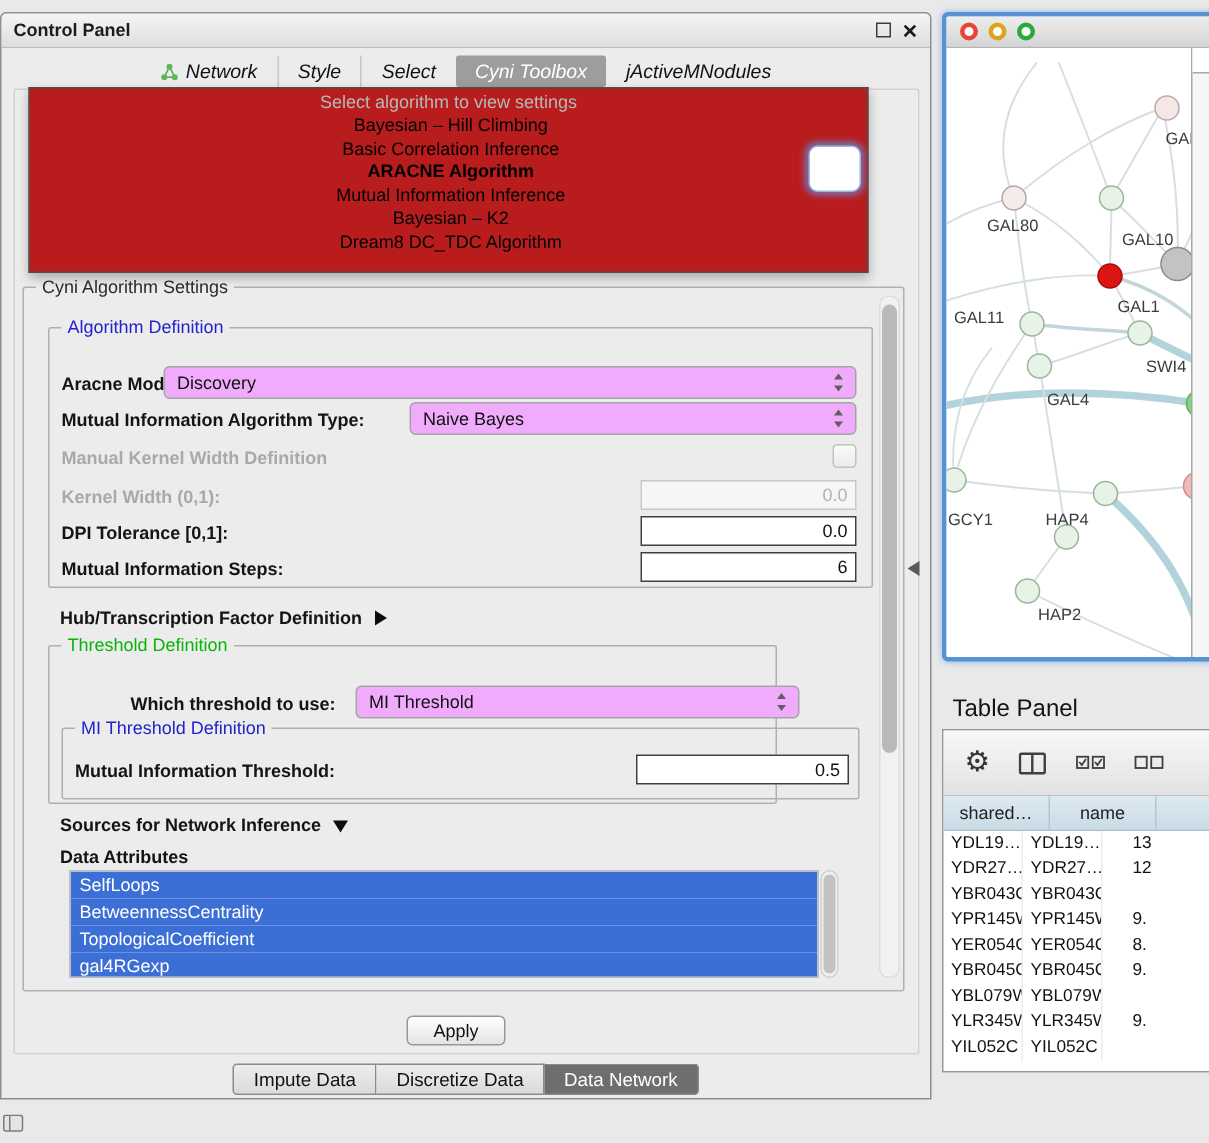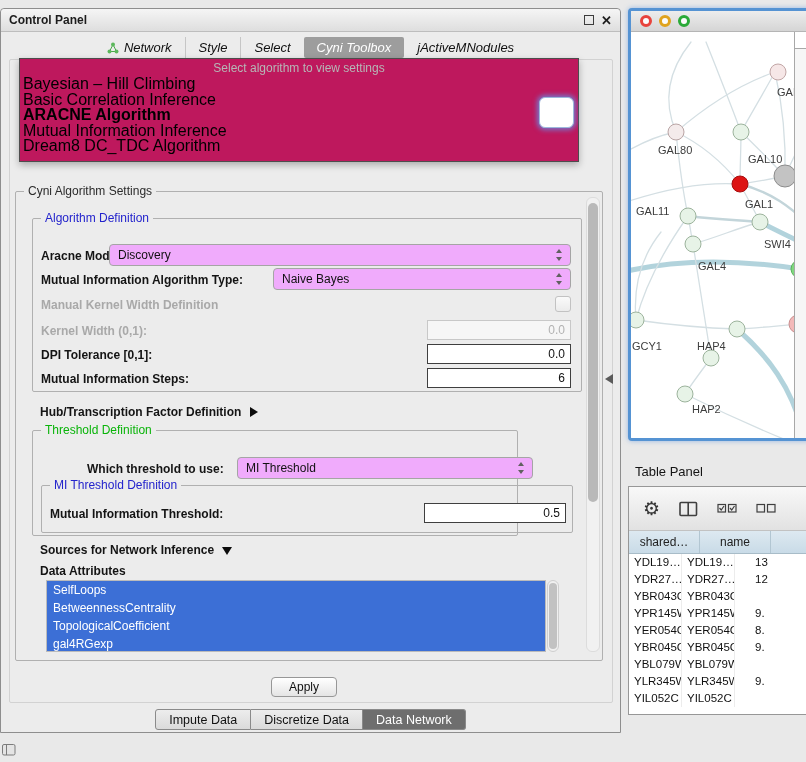--- a/index.html
+++ b/index.html
@@ -16,23 +16,23 @@
 
   .tabs{position:absolute;top:28px;left:0;right:0;height:21px;display:flex;justify-content:center;align-items:stretch;font-style:italic;}
   .tab{display:flex;align-items:center;gap:5px;padding:0 13px;font-size:13px;color:#111;}
   .tab + .tab{border-left:1px solid #c6c6c6;}
   .tab.selected{background:#9d9d9d;color:#fff;border-radius:2px;border-left:none;}
   .tab.selected + .tab{border-left:none;}
 
   .content-frame{position:absolute;left:8px;top:50px;width:602px;height:642px;border:1px solid #d2d2d2;border-radius:2px;}
 
   
-  .popup{position:absolute;left:18px;top:49px;width:560px;height:104px;background:#be185d;border:1px solid #4d4d4d;box-shadow:0 3px 7px rgba(0,0,0,.28);z-index:40;padding-top:2px;box-sizing:border-box;}
+  .popup{position:absolute;left:18px;top:49px;width:560px;height:124px;background:#b91c1c;border:1px solid #4d4d4d;box-shadow:0 3px 7px rgba(0,0,0,.28);z-index:40;padding-top:2px;box-sizing:border-box;}
   .dd-placeholder{height:15px;line-height:15px;text-align:center;color:#b7b7b7;font-size:12px;}
-  .dd-item{height:15.5px;line-height:15.5px;font-size:16px;color:#000;padding-left:3px;white-space:nowrap;}
+  .dd-item{height:15.5px;line-height:15.5px;font-size:12px;color:#000;padding-left:3px;white-space:nowrap;text-align:center;}
   .dd-selected{font-weight:bold;}
   .focus-frag{position:absolute;left:538px;top:88px;width:33px;height:29px;background:#fff;border:1px solid #9db8dc;border-radius:6px;box-shadow:0 0 5px 2px rgba(95,150,240,.75);z-index:45;}
 
   
   .group{position:absolute;border:1px solid #b0b0b0;border-radius:2px;box-sizing:border-box;}
   .legend{position:absolute;top:-8px;left:8px;background:#ececec;padding:0 4px;font-size:12px;color:#2b2b2b;white-space:nowrap;}
   .legend.blue{color:#2323cc;}
   .legend.green{color:#09b409;}
 
   .cyni{left:14px;top:182px;width:588px;height:470px;}
@@ -85,21 +85,21 @@
   .net-body{position:relative;height:calc(100% - 21px);background:#fff;}
   #netsvg{position:absolute;left:0;top:0;}
   #net-labels text{font-size:11px;fill:#3c3c3c;font-family:"Liberation Sans",sans-serif;}
   .e-thin{stroke:#d4dfe3;stroke-width:1.3;}
   .e-mid{stroke:#c3d5da;stroke-width:2.4;}
   .e-thick{stroke:#a4cbd6;stroke-width:5;opacity:.85;}
   .net-scroll{position:absolute;left:163px;top:0;bottom:0;width:14px;background:#f6f6f6;border-left:1px solid #a8a8a8;box-sizing:border-box;}
   .net-scroll-btn{height:16px;border-bottom:1px solid #a8a8a8;background:#fff;}
 
   
-  .tp-label{position:absolute;left:635px;top:464px;font-size:13px;color:#141414;}
+  .tp-label{position:absolute;left:635px;top:464px;font-size:16px;color:#141414;}
   .tpanel{position:absolute;left:628px;top:486px;width:184px;height:229px;background:#fff;border:1px solid #979797;box-sizing:border-box;overflow:hidden;}
   .t-toolbar{height:44px;background:linear-gradient(#f8f8f8,#e2e2e2);border-bottom:1px solid #c2c2c2;display:flex;align-items:center;padding-left:14px;gap:19px;box-sizing:border-box;}
   .gear{font-size:19px;color:#353535;line-height:1;}
   .t-head{display:flex;height:22px;background:linear-gradient(#dde9f1,#c9dbe7);border-bottom:1px solid #a8bcc8;align-items:center;}
   .t-hcell{font-size:12px;color:#222;text-align:center;overflow:hidden;white-space:nowrap;border-right:1px solid #b2c6d2;box-sizing:border-box;height:100%;line-height:22px;}
   .h0,.h1{width:71px;}
   .h2{flex:1;border-right:none;}
   .t-row{display:flex;height:17px;line-height:17px;font-size:11.5px;color:#111;}
   .t-cell{overflow:hidden;white-space:nowrap;box-sizing:border-box;}
   .c0,.c1{width:53px;padding-left:5px;border-right:1px solid #ececec;}
@@ -149,20 +149,21 @@
 
     <div class="content-frame"></div>
 
     <div class="popup">
       <div class="dd-placeholder">Select algorithm to view settings</div>
       <div>
           <div class="dd-item">Bayesian – Hill Climbing</div>
           <div class="dd-item">Basic Correlation Inference</div>
           <div class="dd-item dd-selected">ARACNE Algorithm</div>
           <div class="dd-item">Mutual Information Inference</div>
+          <div class="dd-item">Bayesian – K2</div>
           <div class="dd-item">Dream8 DC_TDC Algorithm</div>
         </div>
     </div>
     <div class="focus-frag"></div>
 
     <div class="group cyni">
       <span class="legend">Cyni Algorithm Settings</span>
       <div class="vscroll">
           <div class="vthumb"></div>
         </div>

